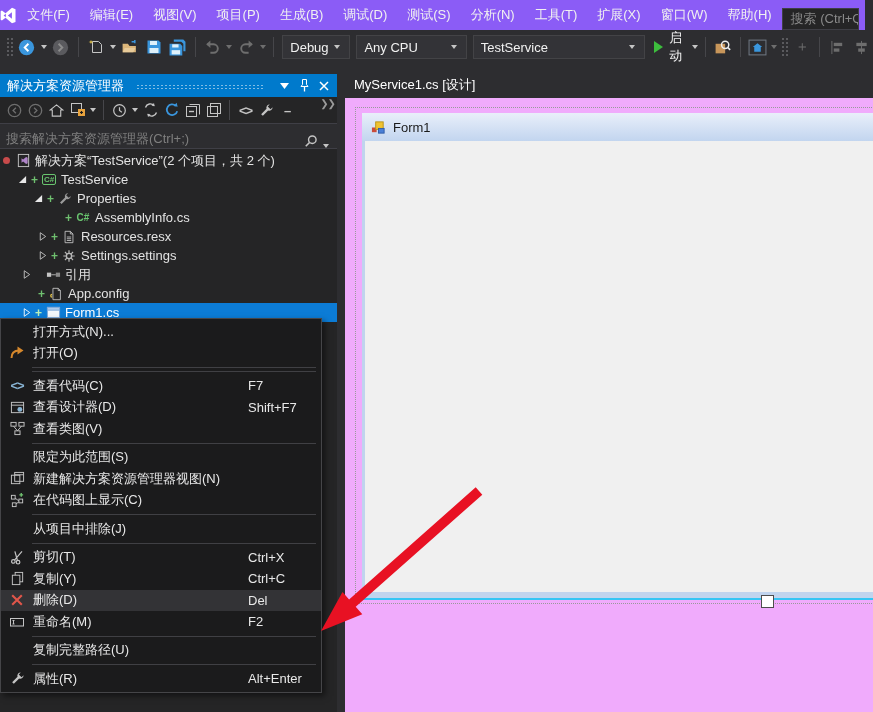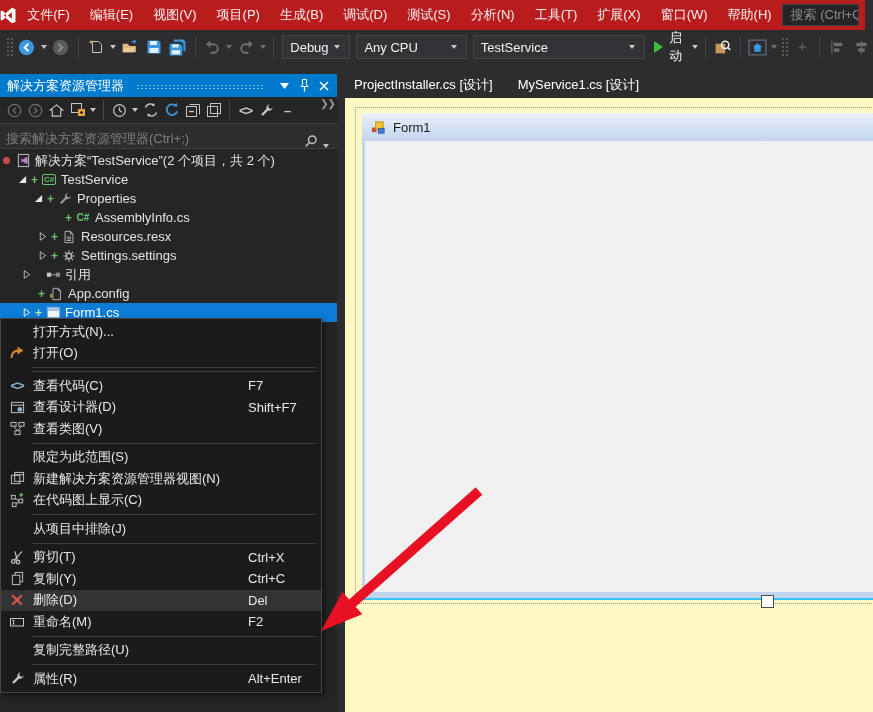--- a/index.html
+++ b/index.html
@@ -4,21 +4,21 @@
 <style>
   html,body{margin:0;padding:0}
   body{
     width:873px;height:712px;position:relative;overflow:hidden;
     background:#2d2d30;color:#f1f1f1;
     font-family:"Liberation Sans","DejaVu Sans",sans-serif;font-size:13px;
     -webkit-font-smoothing:antialiased;
   }
   svg{display:block}
   
-  .menubar{position:absolute;left:0;top:0;right:8px;height:30px;display:flex;align-items:center;background:#b91c1c}
+  .menubar{position:absolute;left:0;top:0;right:8px;height:30px;display:flex;align-items:flex-end;background:#8b5cf6}
   .vslogo{width:36px;height:30px;display:flex;align-items:center;justify-content:center}
   .menu-item{padding:0 10px;height:30px;line-height:30px;color:#f1f1f1;cursor:default;white-space:nowrap}
   .qsearch{margin-left:auto;margin-right:6px;width:124px;height:20px;background:#252526;border:1px solid #3f3f46;
            color:#8a8a8a;display:flex;align-items:center;padding:0 8px;font-size:13px;white-space:nowrap;overflow:hidden}
   
   .toolbar{position:absolute;left:0;top:30px;right:0;height:34px;display:flex;align-items:center;padding-left:4px;background:#2d2d30}
   .grip{width:8px;height:20px;margin:0 2px;
         background-image:radial-gradient(circle,#5a5a5e 1px,transparent 1.2px);background-size:4px 4px}
   .tbtn{height:24px;min-width:22px;display:flex;align-items:center;justify-content:center;margin:0 1px}
   .caret{width:0;height:0;border-left:3.5px solid transparent;border-right:3.5px solid transparent;border-top:4px solid #c5c5c5;margin:0 2px}
@@ -59,21 +59,21 @@
   .mi-icon{width:32px;display:flex;justify-content:center;flex:0 0 32px}
   .mi-label{white-space:nowrap}
   .mi-shortcut{position:absolute;left:247px;white-space:nowrap}
   .mi-sub{position:absolute;right:9px;width:0;height:0;border-top:4px solid transparent;border-bottom:4px solid transparent;border-left:5px solid #9a9a9a}
   .msep{height:1px;background:#404044;margin:3px 5px 3px 31px}
   
   .tabs{position:absolute;left:345px;top:72px;right:0;height:26px;display:flex;align-items:flex-start}
   .tab{height:25px;display:flex;align-items:center;padding:0 9px;margin-right:7px;color:#ffffff;white-space:nowrap}
   .tab.active{background:#34343a}
   .tab .tbi{width:14px;height:14px;display:flex;align-items:center;justify-content:center;margin-left:7px;color:#b6b6b6}
-  .designer{position:absolute;left:345px;top:98px;right:0;bottom:0;background:#fef9c3;overflow:hidden;z-index:1}
+  .designer{position:absolute;left:345px;top:98px;right:0;bottom:0;background:#f0abfc;overflow:hidden;z-index:1}
   .selrect{position:absolute;left:10px;top:9px;right:-3px;height:495px;border:1px dotted #999a9b}
   .form{position:absolute;left:17px;top:15px;right:-3px;height:487px;display:flex;flex-direction:column}
   .form-title{height:28px;background:linear-gradient(#e9effa,#c2d5ef);display:flex;align-items:center;padding-left:9px;color:#1a1a1a;flex:0 0 28px}
   .form-title .ficon{margin-right:7px}
   .form-body{flex:1;background:#f0f0f0;border-left:3px solid #c0d4ee;border-right:0}
   .form-bottom{height:6px;background:#c0d4ee;border-bottom:2px solid #35c5f4;flex:0 0 6px}
   .handle{position:absolute;left:416px;top:497px;width:11px;height:11px;background:#fff;border:1px solid #4d4d4d;z-index:3}
   .arrowsvg{position:absolute;left:0;top:0;z-index:60;pointer-events:none}
 </style>
 </head>
@@ -441,23 +441,20 @@
             <rect x="1.5" y="2.5" width="13" height="3" fill="#aecbec" stroke="#7da7d8"></rect>
           </svg>
       </span>
       <span class="tlabel">Form1.cs</span>
     </div>
   </div>
 </div>
 
 <div class="tabs">
   <div class="tab">
-    <span>ProjectInstaller.cs [设计]</span>
-  </div>
-  <div class="tab">
     <span>MyService1.cs [设计]</span>
   </div>
 </div>
 
 <div class="designer">
   <div class="selrect"></div>
   <div class="form">
     <div class="form-title">
       <span class="ficon">
         <svg width="15" height="15" viewBox="0 0 16 16">

